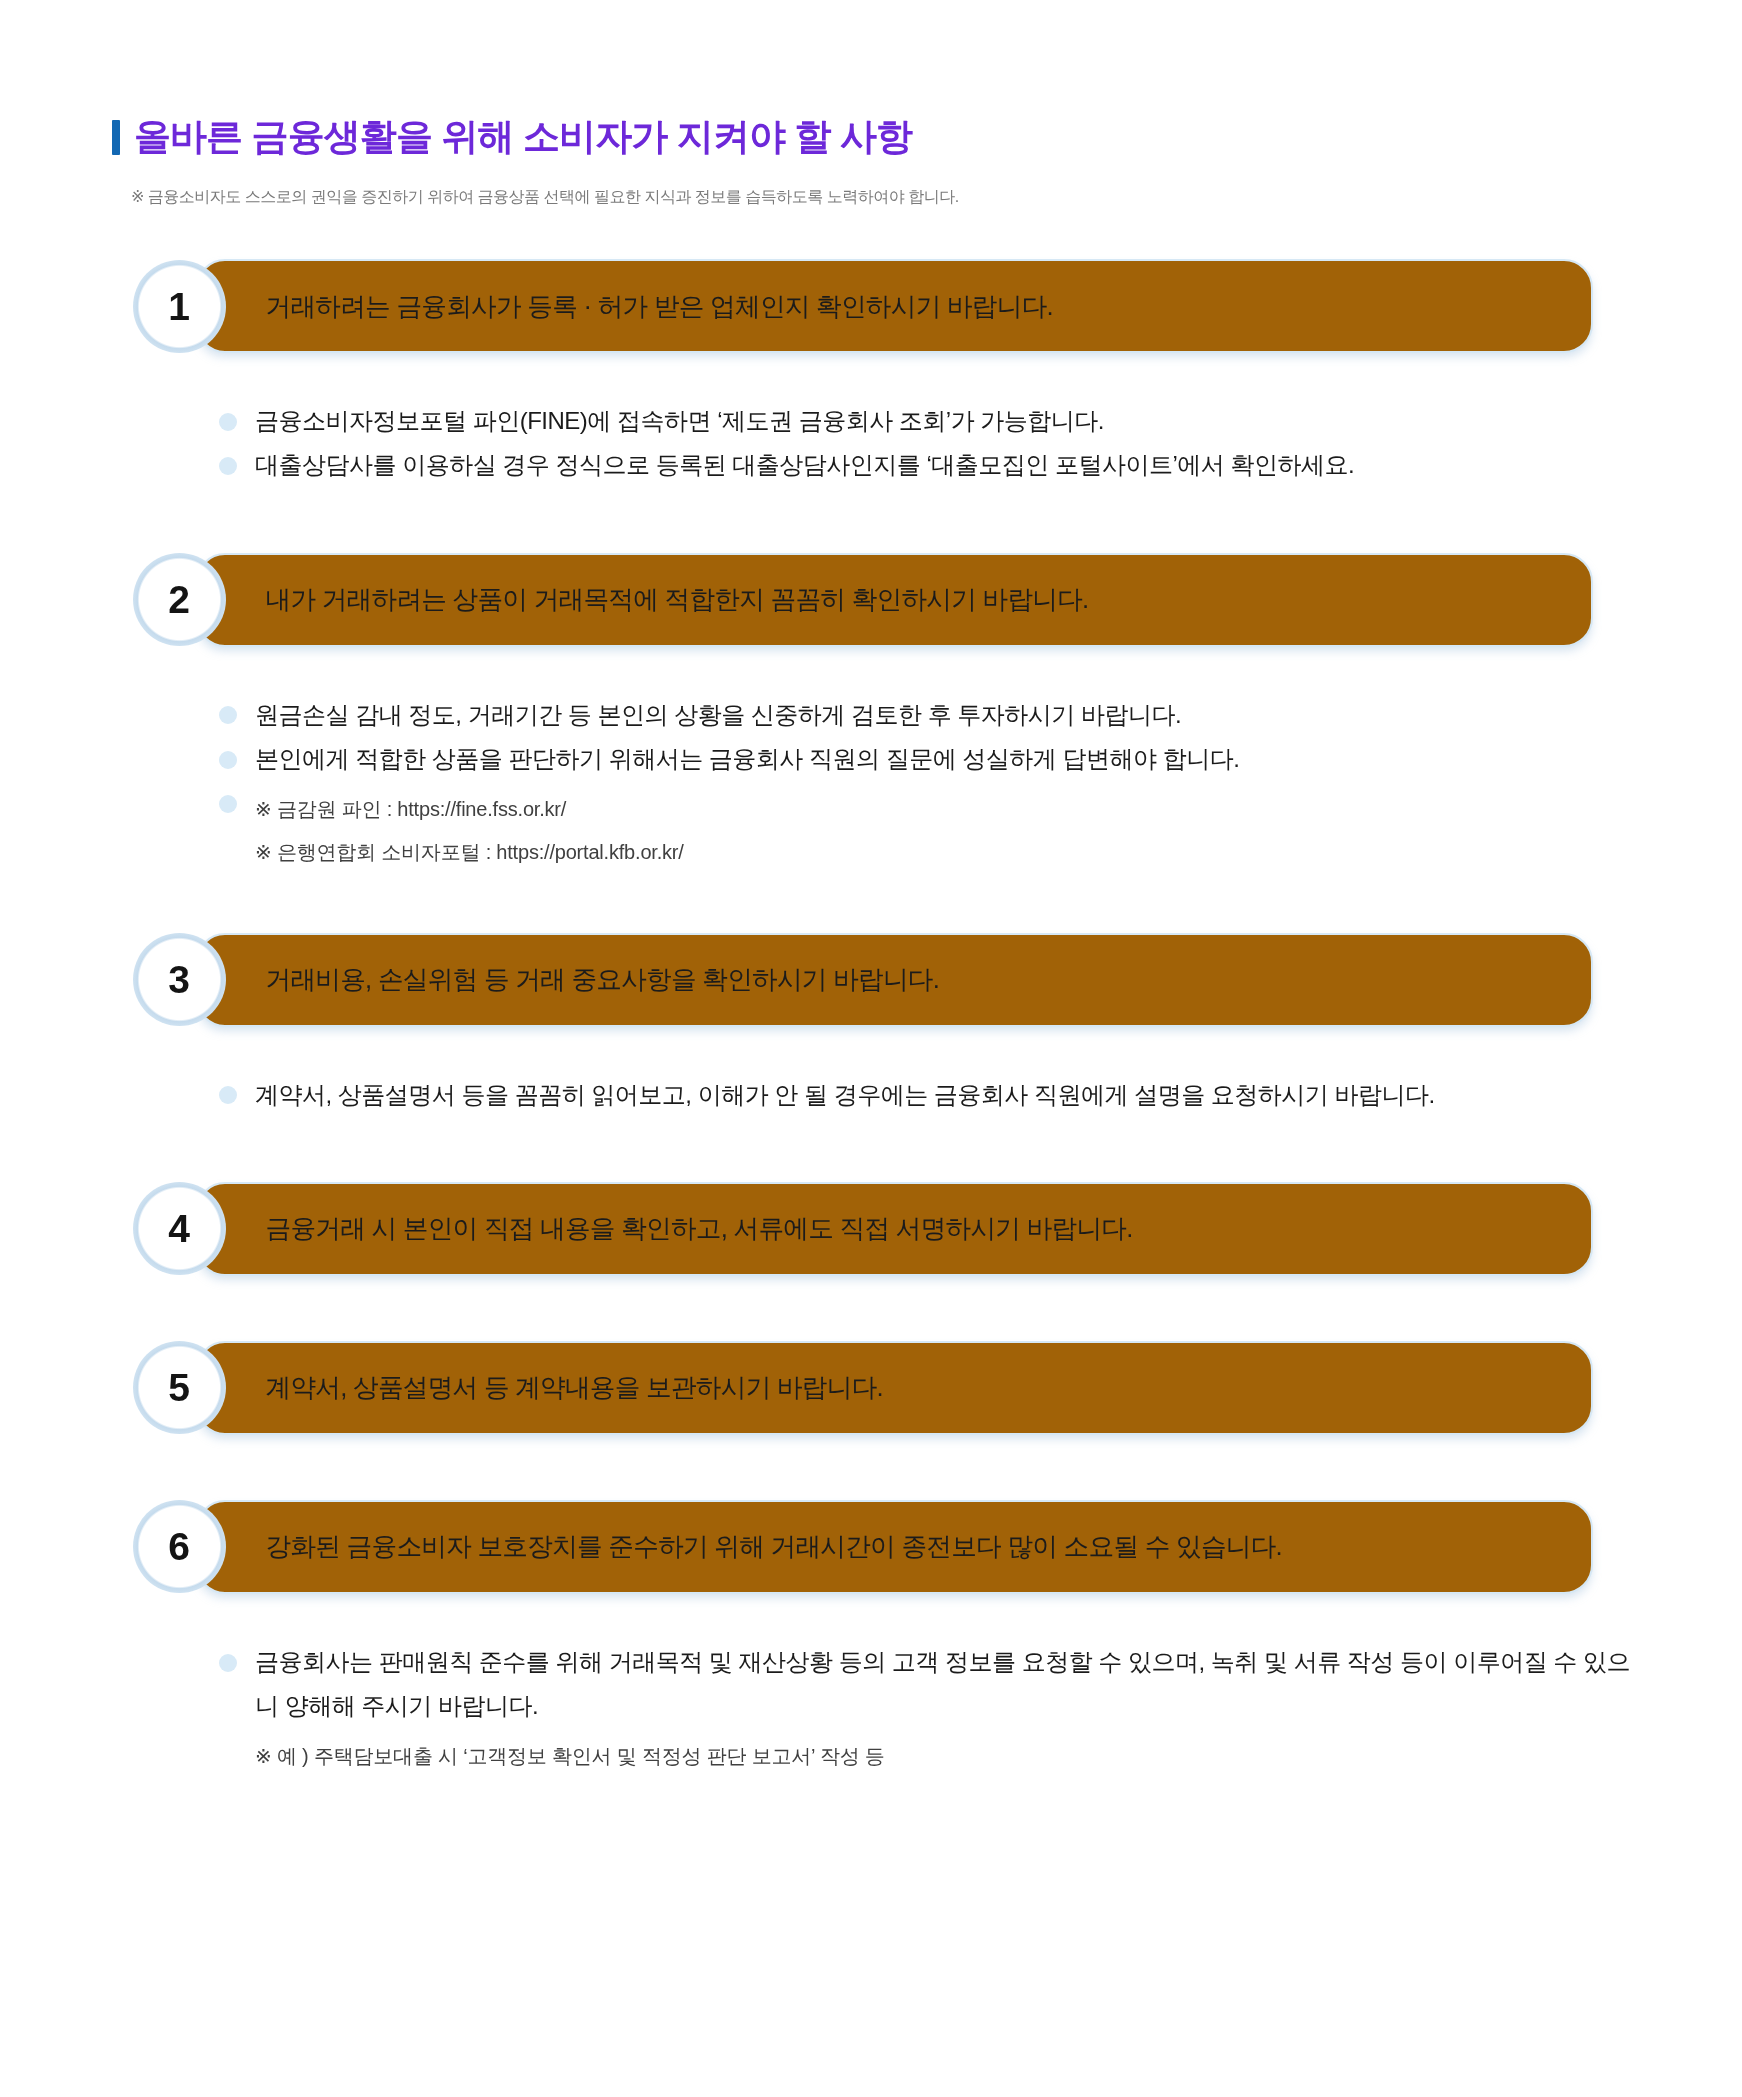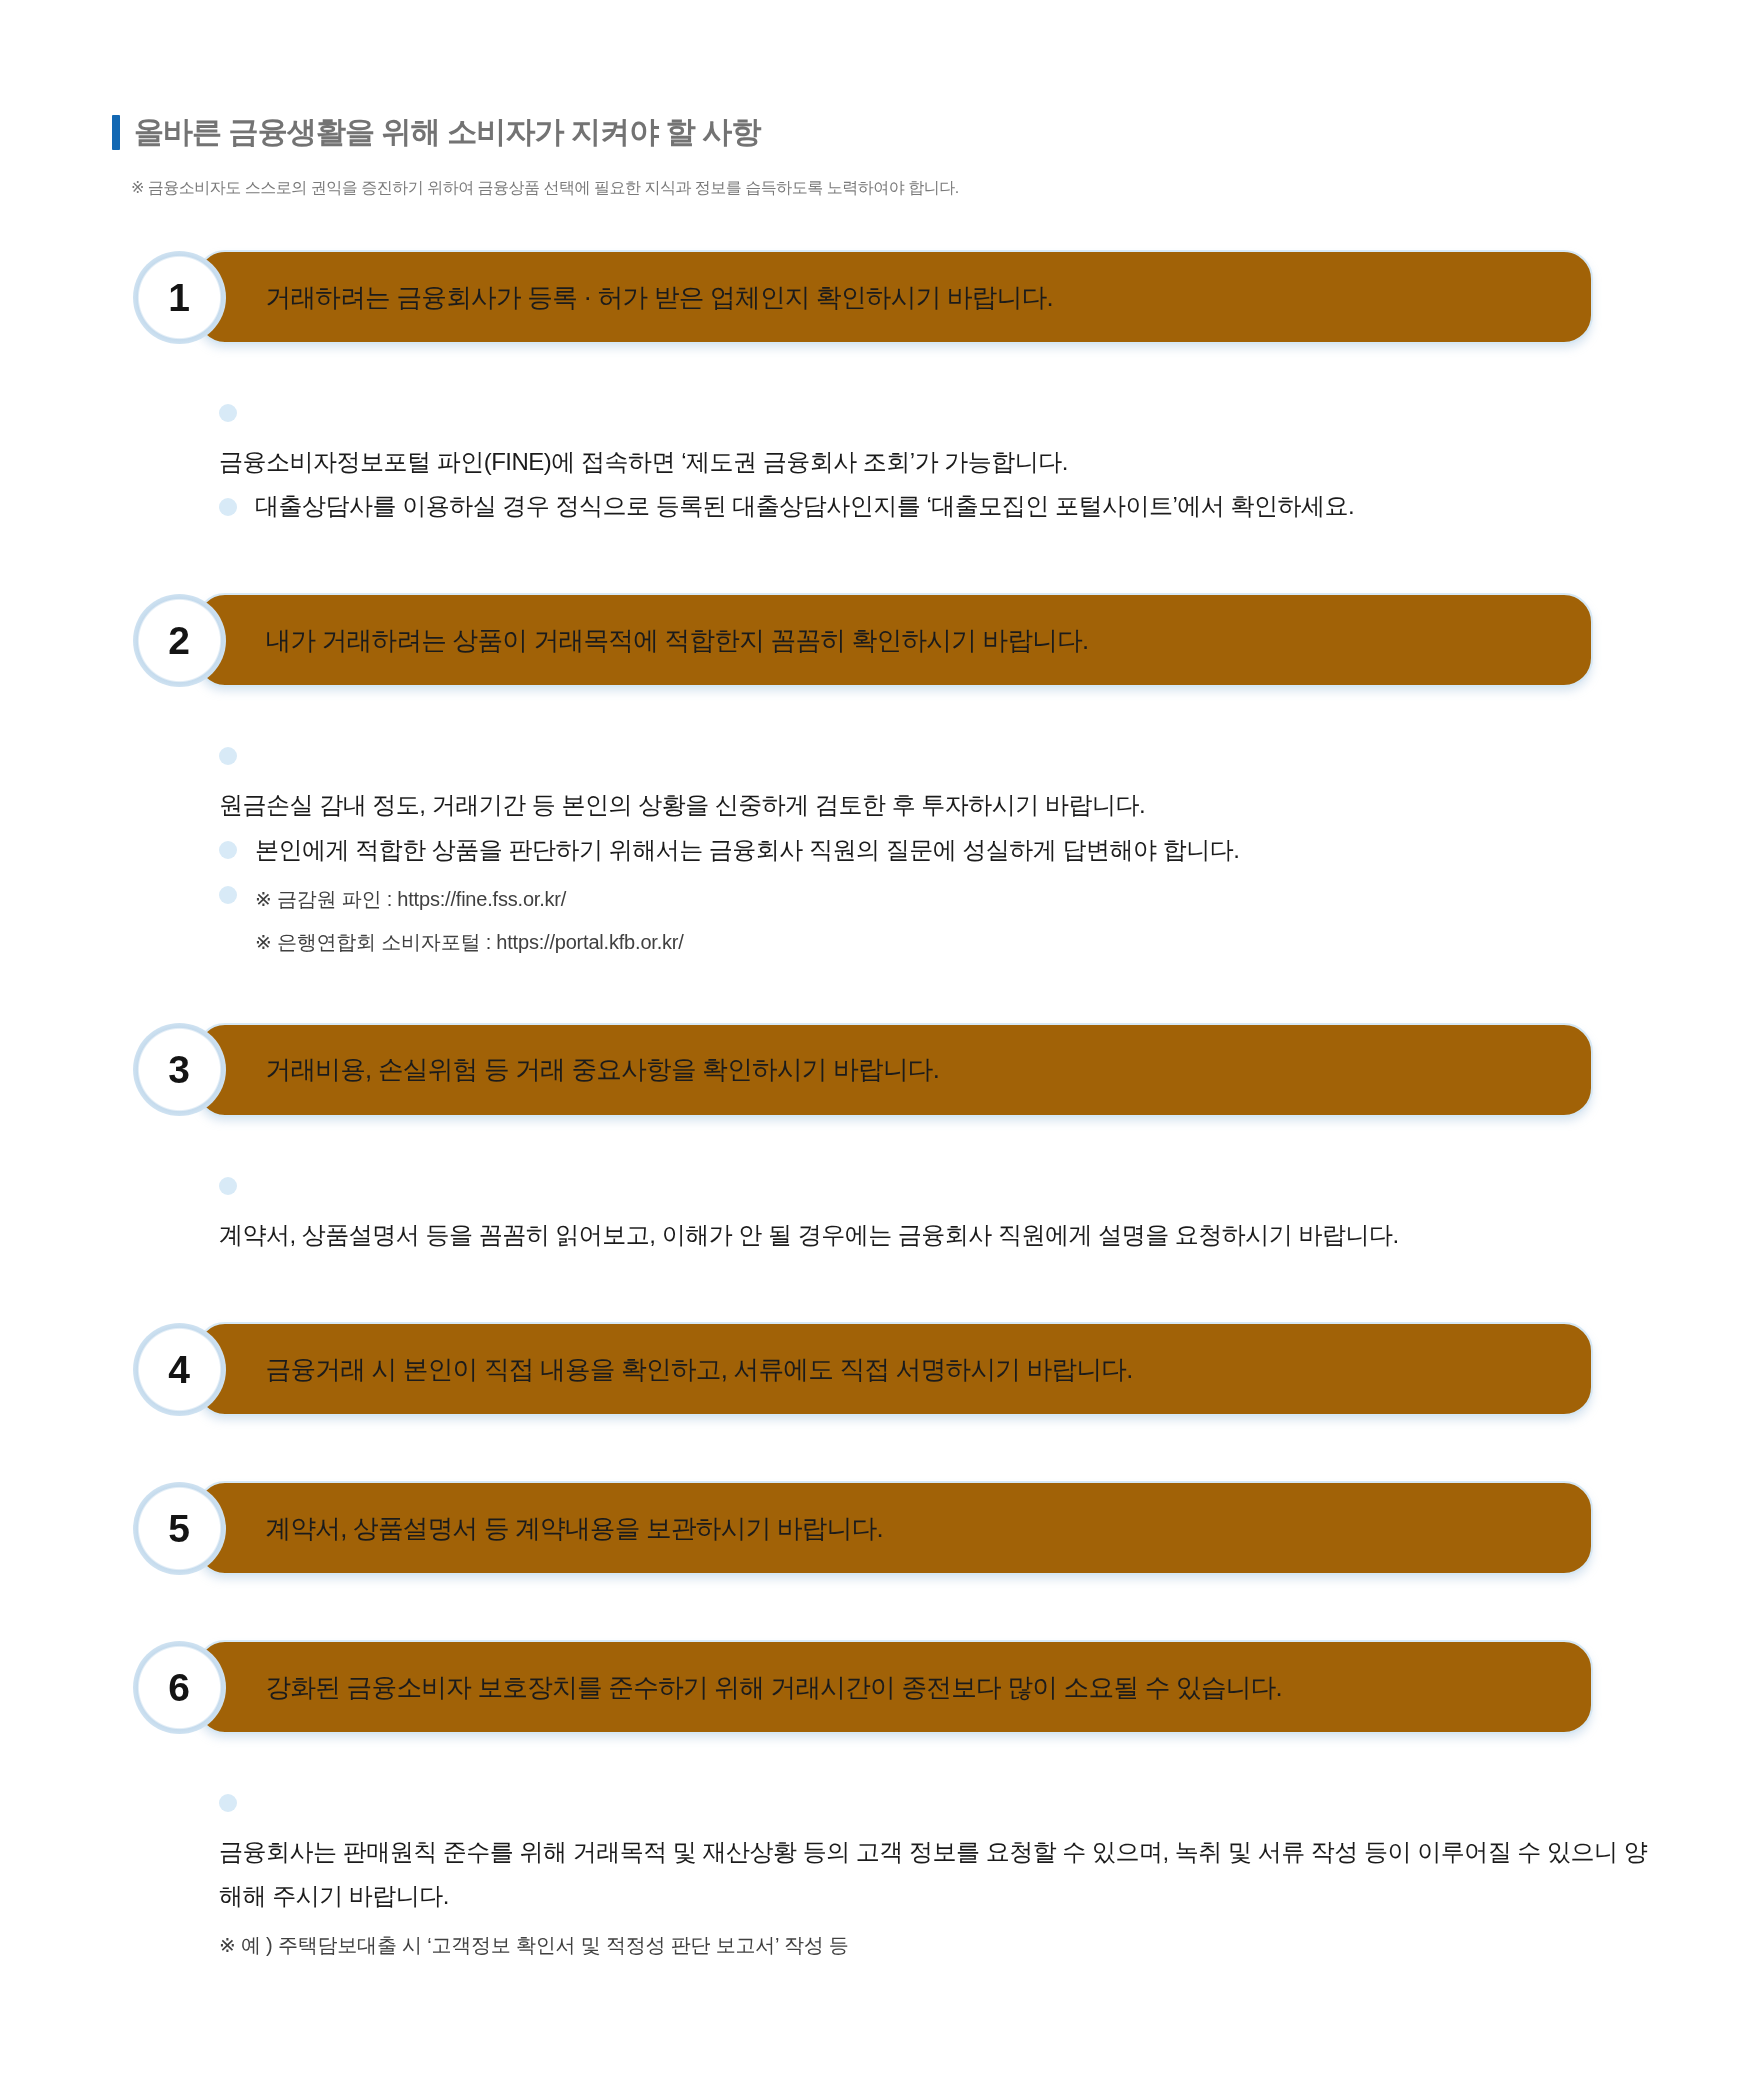--- a/index.html
+++ b/index.html
@@ -10,21 +10,21 @@
     background:#ffffff;
     font-family:"Liberation Sans","DejaVu Sans",sans-serif;
     overflow:hidden;
   }
   .inner{padding:112px 91px 0 112px;}
 
   
   .title-row{display:flex;align-items:center;gap:13.7px;}
   .title-bar{flex:none;width:8.2px;height:35px;background:#1268b3;border-radius:0.9px;}
   .page-title{
-    margin:0;font-size:30px;font-weight:700;color:#737373;letter-spacing:-0.9px;
+    margin:0;font-size:37px;font-weight:700;color:#6d28d9;letter-spacing:-0.9px;
   }
   .subtitle{
     margin:25px 0 0 19px;font-size:16px;color:#7a7a7a;letter-spacing:-0.5px;
   }
 
   
   .sections{margin-top:51px;}
   .section{margin-top:65px;}
   .section:first-child{margin-top:0;}
 
@@ -45,21 +45,21 @@
     border:2.7px solid #d6e8f5;border-radius:29px;
     box-shadow:0 5.5px 10px -1.8px rgba(150,185,215,0.38);
     display:flex;align-items:center;
     padding:0 32px 0 68px;box-sizing:border-box;
   }
   .pill-text{margin:0;font-size:25.6px;color:#1b1b1b;letter-spacing:-0.7px;}
 
   
   .bullets{list-style:none;margin:46px 0 0 0;padding:0 0 0 107px;}
   .bullets li{display:flex;align-items:flex-start;gap:18px;}
-  .bullets li:first-child{margin-top:4px;flex-direction:column;}
+  .bullets li:first-child{margin-top:4px;}
   .dot{
     flex:none;width:18px;height:18px;border-radius:50%;
     background:#d8eaf7;margin-top:13.7px;
   }
   .bullet-body{flex:1;min-width:0;}
   .bullet-text{
     margin:0;font-size:24px;line-height:1.85;color:#1b1b1b;letter-spacing:-0.5px;
   }
   .note-list{margin-top:12px;}
   .note{

